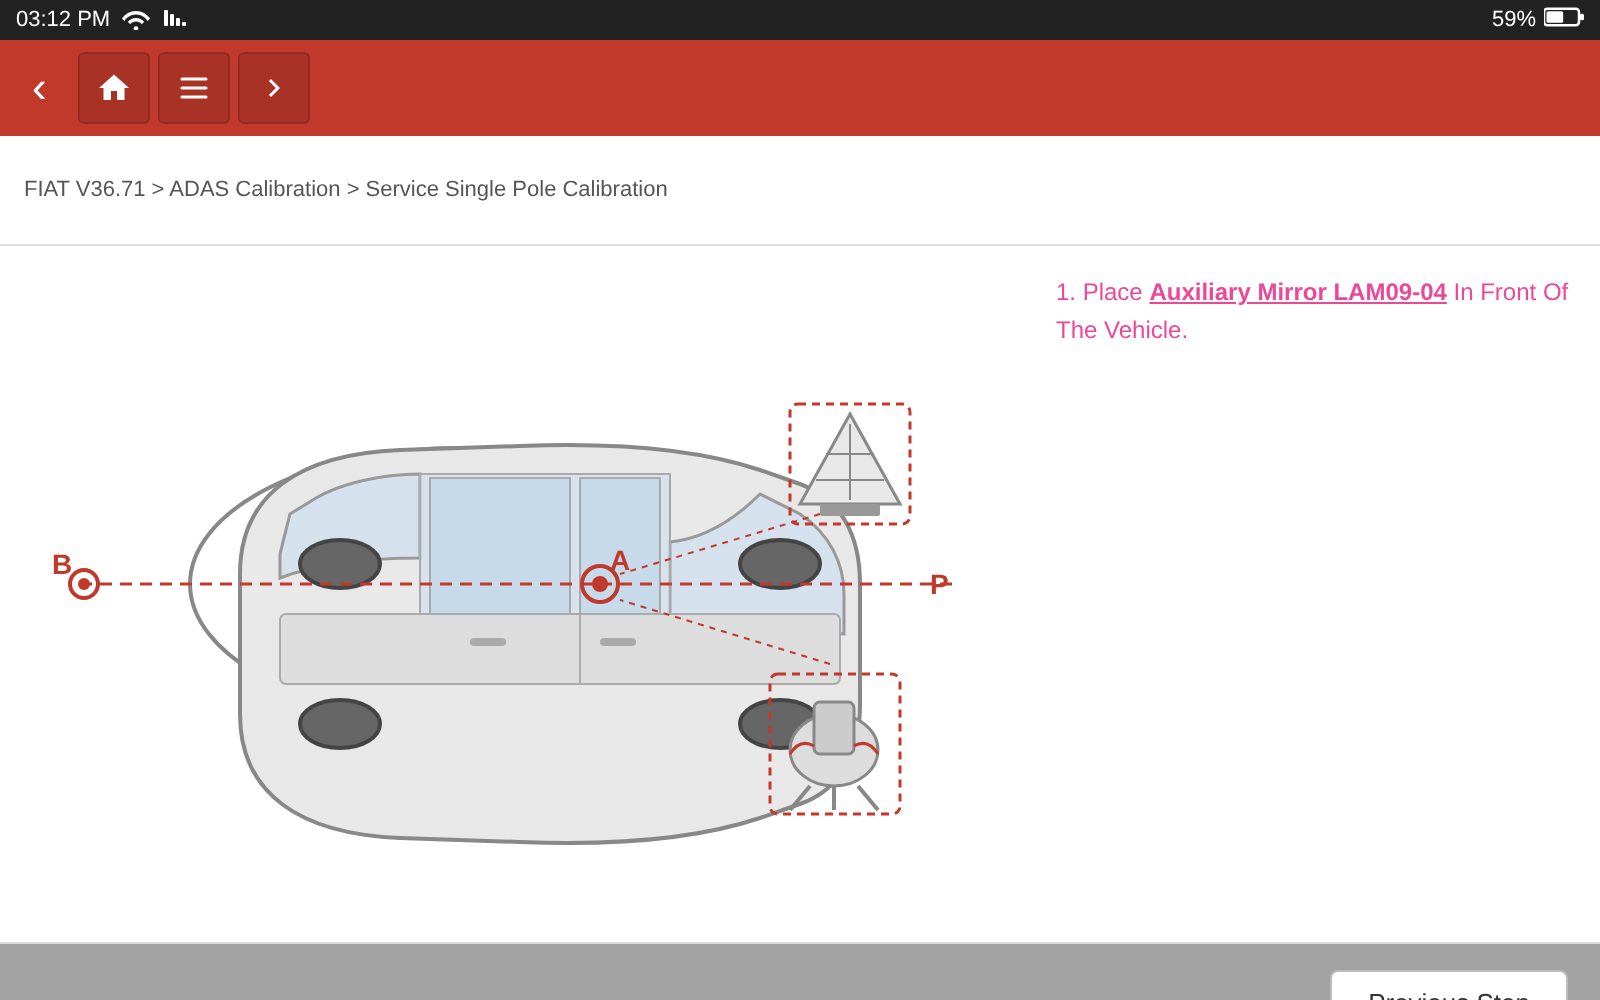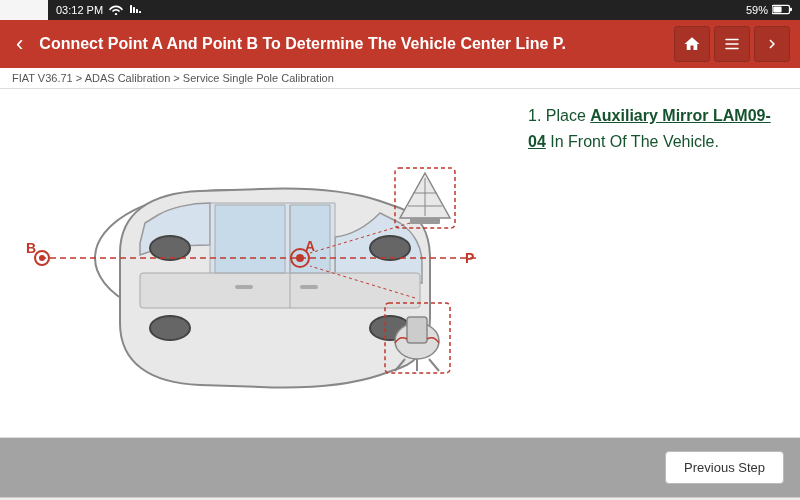--- a/index.html
+++ b/index.html
@@ -8,21 +8,20 @@
     
     #status-bar {
       background: #222;
       color: #fff;
       font-size: 11px;
       height: 20px;
       display: flex;
       align-items: center;
       justify-content: space-between;
       padding: 0 8px;
-      margin-left: 48px;
     }
     #status-left { display: flex; align-items: center; gap: 6px; }
     #status-right { display: flex; align-items: center; gap: 4px; }
 
     
     #header {
       background: #c0392b;
       color: #fff;
       height: 48px;
       display: flex;
@@ -56,21 +55,21 @@
       display: flex;
       align-items: center;
       justify-content: center;
       cursor: pointer;
       font-size: 16px;
     }
 
     
     #breadcrumb {
       background: #fff;
-      padding: 4px 12px;
+      padding: 21px 12px;
       font-size: 11px;
       color: #555;
       border-bottom: 1px solid #ddd;
     }
 
     
     #main {
       display: flex;
       height: calc(500px - 20px - 48px - 24px - 36px - 24px);
       background: #fff;
@@ -83,22 +82,22 @@
       padding: 10px;
       display: flex;
       align-items: center;
       justify-content: center;
     }
 
     
     #instructions-area {
       width: 280px;
       padding: 14px 12px 14px 8px;
-      font-size: 16px;
-      color: #14532d;
+      font-size: 12px;
+      color: #ec4899;
       line-height: 1.6;
     }
     #instructions-area p {
       margin-bottom: 8px;
     }
     .underline-bold { text-decoration: underline; font-weight: bold; }
 
     
     #footer {
       height: 60px;
@@ -168,21 +167,20 @@
         <rect x="0" y="1" width="21" height="10" rx="2" stroke="#fff" stroke-width="1.5"></rect>
         <rect x="21.5" y="4" width="2.5" height="4" rx="1" fill="#fff"></rect>
         <rect x="1.5" y="2.5" width="10" height="7" rx="1" fill="#fff"></rect>
       </svg>
     </span>
   </div>
 </div>
 
 <div id="header">
   <div id="header-back-btn">‹</div>
-  <div id="header-title">Connect Point A And Point B To Determine The Vehicle Center Line P.</div>
   <div id="header-icons">
     <div class="header-icon-btn">
       <svg width="18" height="18" viewBox="0 0 24 24" fill="#fff">
         <path d="M10 20v-6h4v6h5v-8h3L12 3 2 12h3v8z"></path>
       </svg>
     </div>
     <div class="header-icon-btn">
       <svg width="18" height="18" viewBox="0 0 24 24" fill="#fff">
         <rect x="3" y="5" width="18" height="2" rx="1"></rect>
         <rect x="3" y="11" width="18" height="2" rx="1"></rect>

